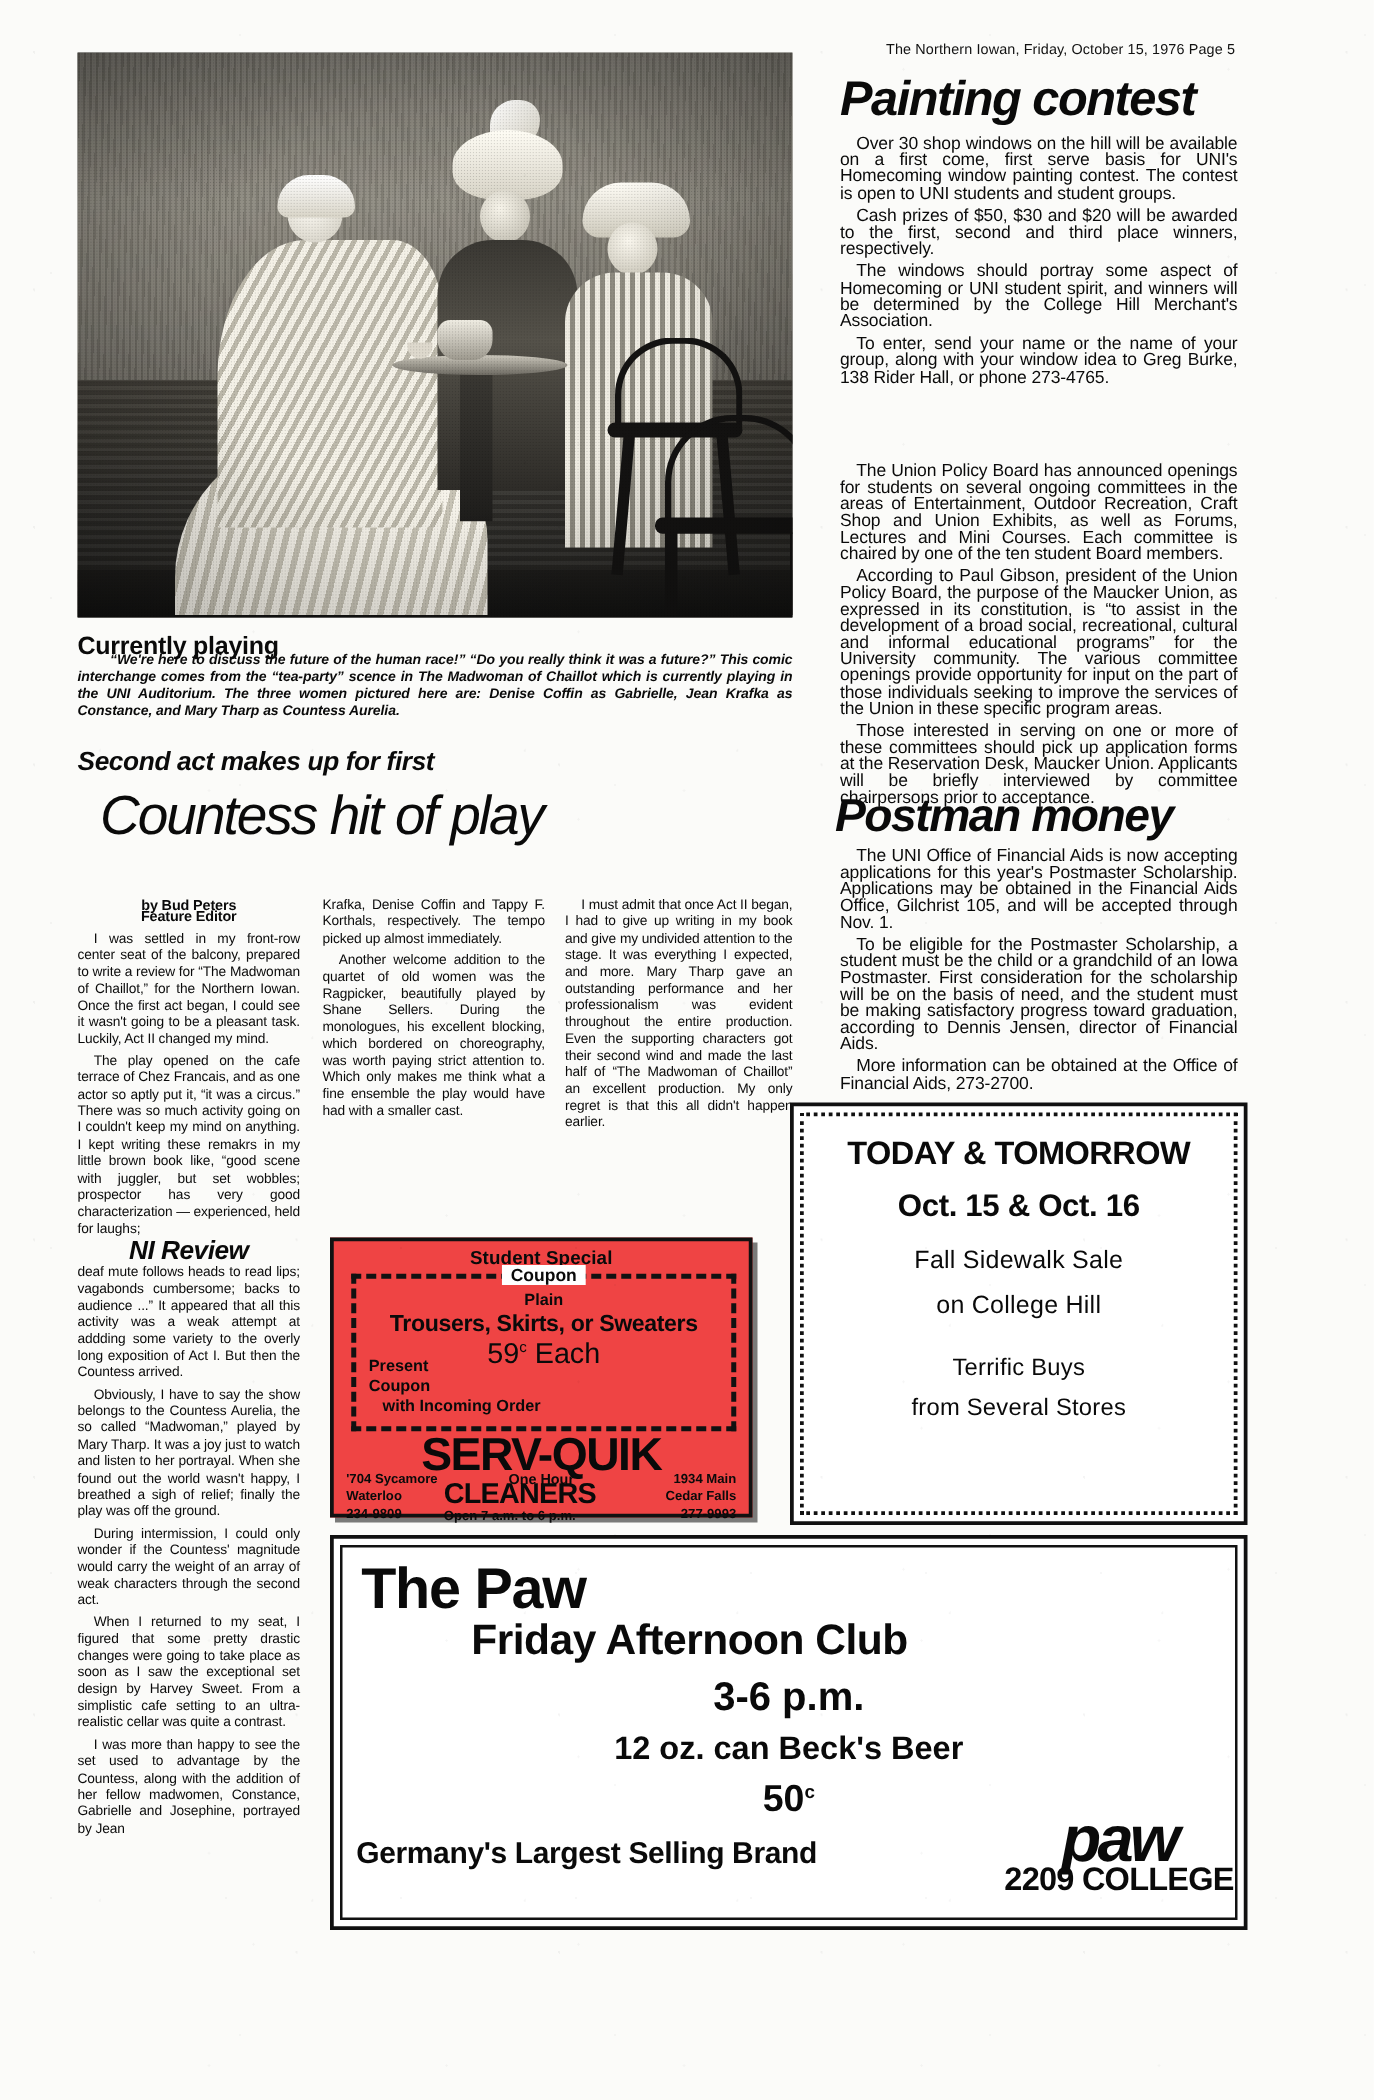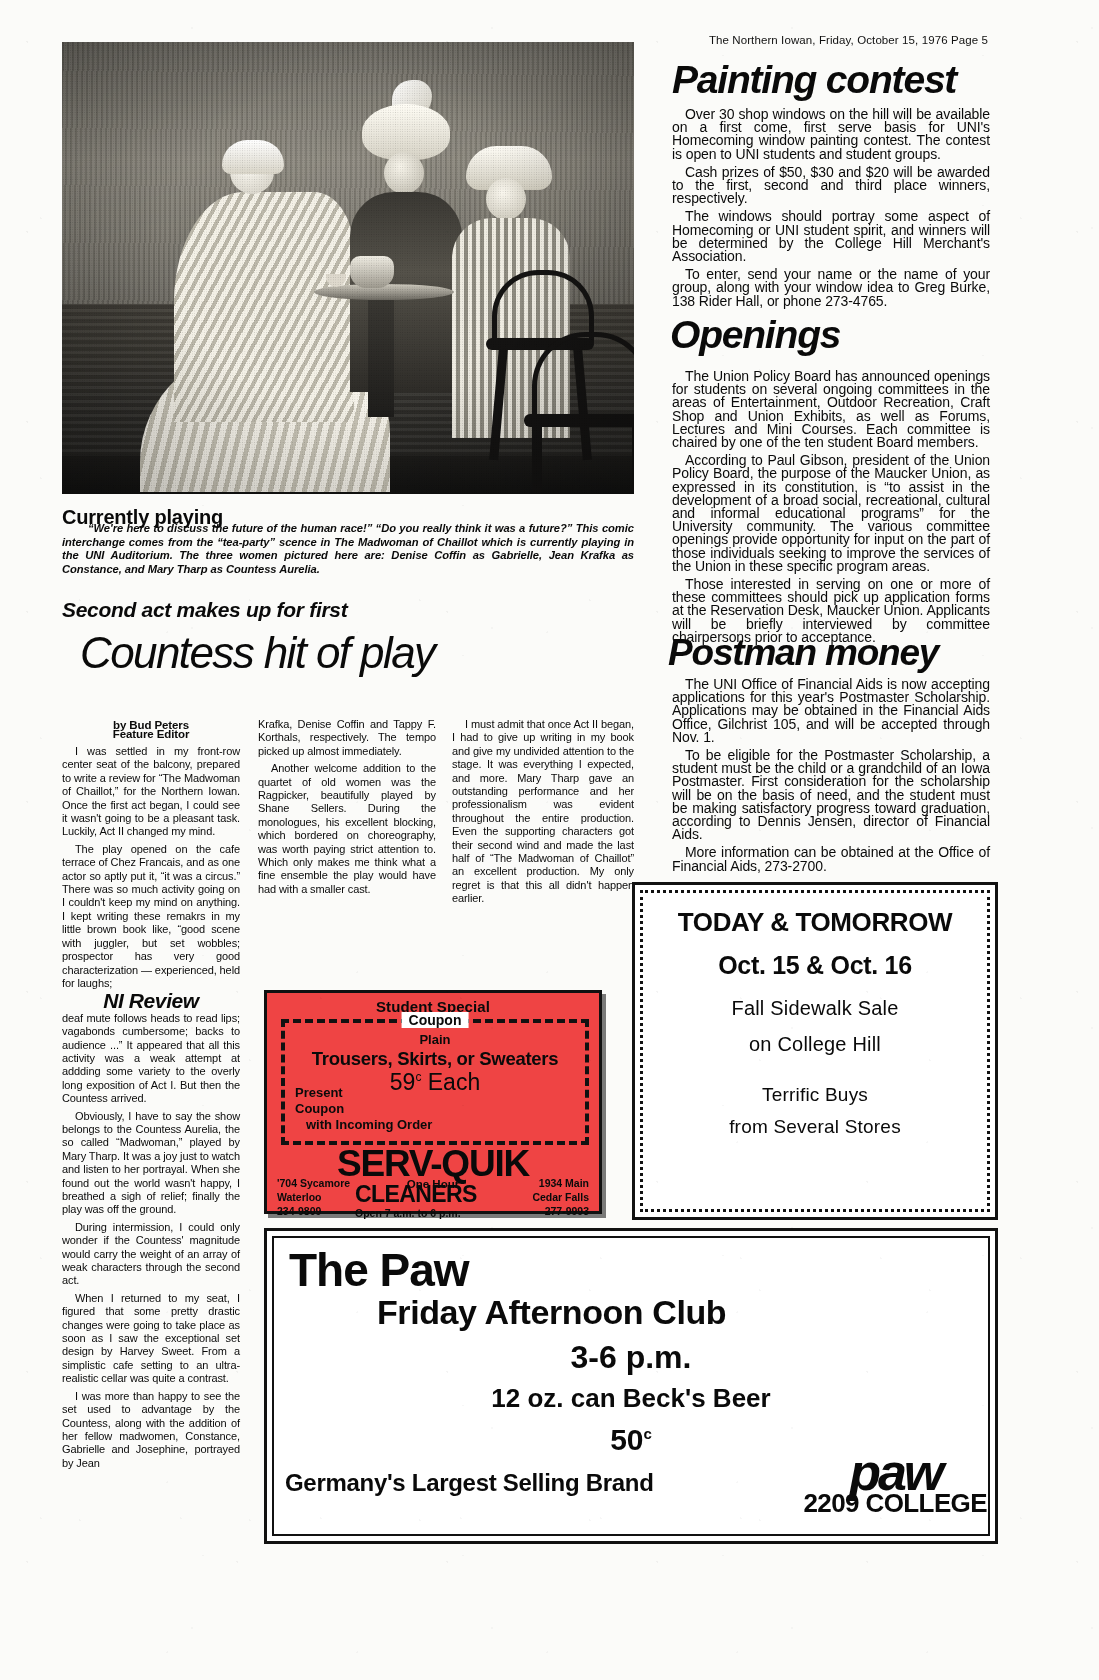--- a/index.html
+++ b/index.html
@@ -254,21 +254,20 @@
   </div>
 
   <div class="rhead rh1">Painting contest</div>
   <div class="rcol r1">
     <p>Over 30 shop windows on the hill will be available on a first come, first serve basis for UNI's Homecoming window painting contest. The contest is open to UNI students and student groups.</p>
     <p>Cash prizes of $50, $30 and $20 will be awarded to the first, second and third place winners, respectively.</p>
     <p>The windows should portray some aspect of Homecoming or UNI student spirit, and winners will be determined by the College Hill Merchant's Association.</p>
     <p>To enter, send your name or the name of your group, along with your window idea to Greg Burke, 138 Rider Hall, or phone 273-4765.</p>
   </div>
 
-  <div class="rhead rh2">Openings</div>
   <div class="rcol r2">
     <p>The Union Policy Board has announced openings for students on several ongoing committees in the areas of Entertainment, Outdoor Recreation, Craft Shop and Union Exhibits, as well as Forums, Lectures and Mini Courses. Each committee is chaired by one of the ten student Board members.</p>
     <p>According to Paul Gibson, president of the Union Policy Board, the purpose of the Maucker Union, as expressed in its constitution, is “to assist in the development of a broad social, recreational, cultural and informal educational programs” for the University community. The various committee openings provide opportunity for input on the part of those individuals seeking to improve the services of the Union in these specific program areas.</p>
     <p>Those interested in serving on one or more of these committees should pick up application forms at the Reservation Desk, Maucker Union. Applicants will be briefly interviewed by committee chairpersons prior to acceptance.</p>
   </div>
 
   <div class="rhead rh3">Postman money</div>
   <div class="rcol r3">
     <p>The UNI Office of Financial Aids is now accepting applications for this year's Postmaster Scholarship. Applications may be obtained in the Financial Aids Office, Gilchrist 105, and will be accepted through Nov. 1.</p>
     <p>To be eligible for the Postmaster Scholarship, a student must be the child or a grandchild of an Iowa Postmaster. First consideration for the scholarship will be on the basis of need, and the student must be making satisfactory progress toward graduation, according to Dennis Jensen, director of Financial Aids.</p>

